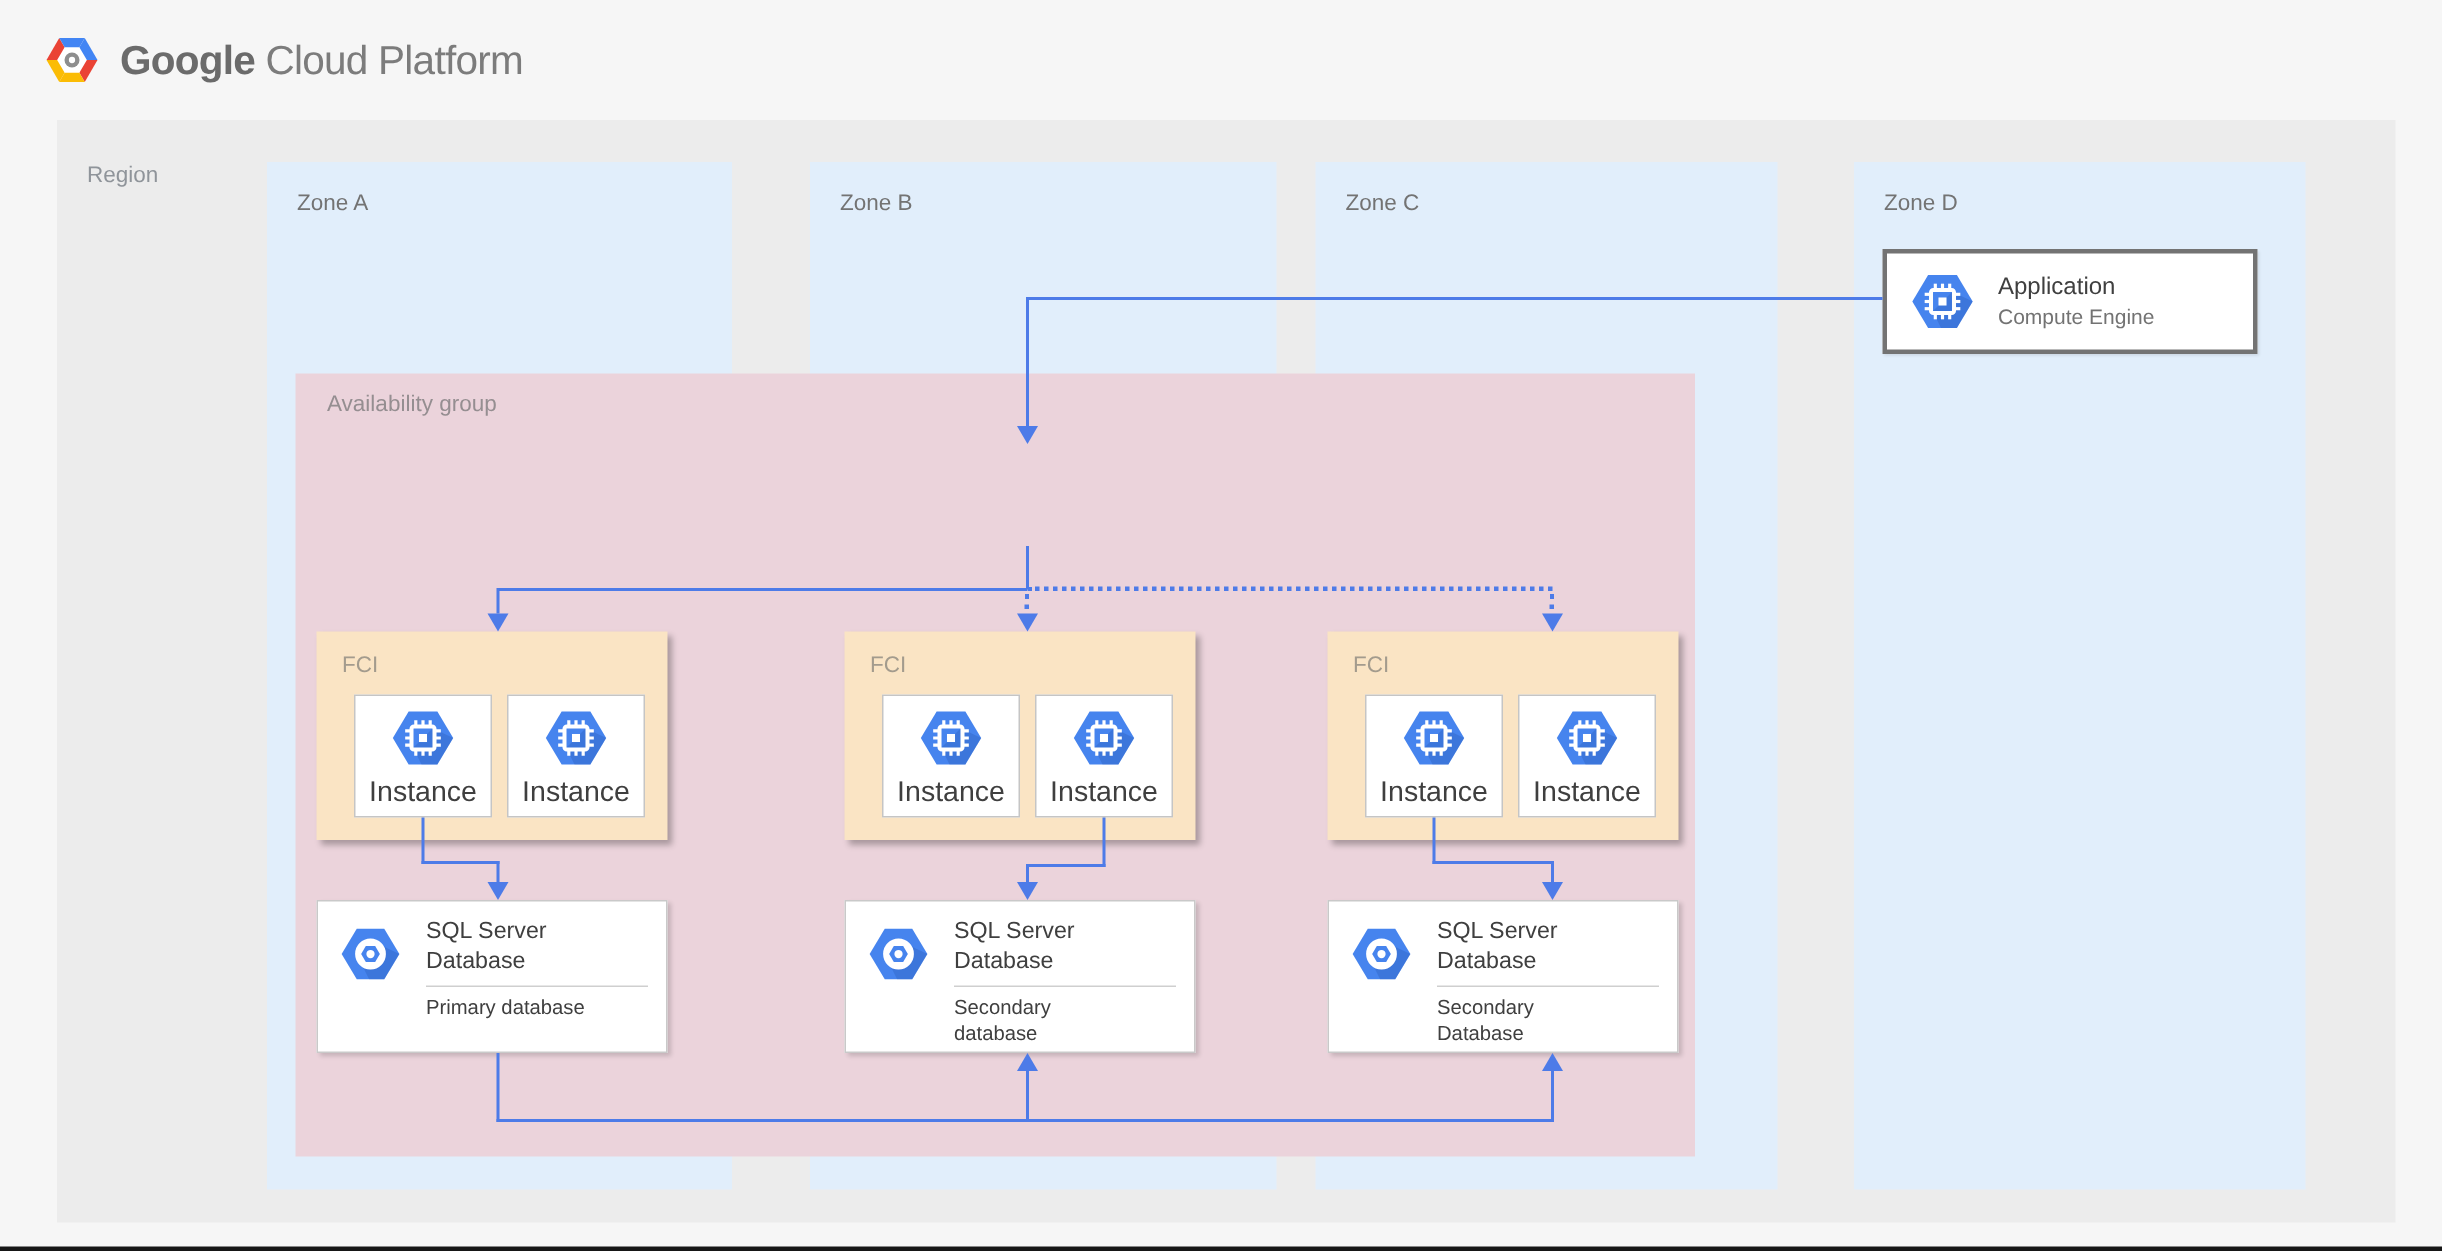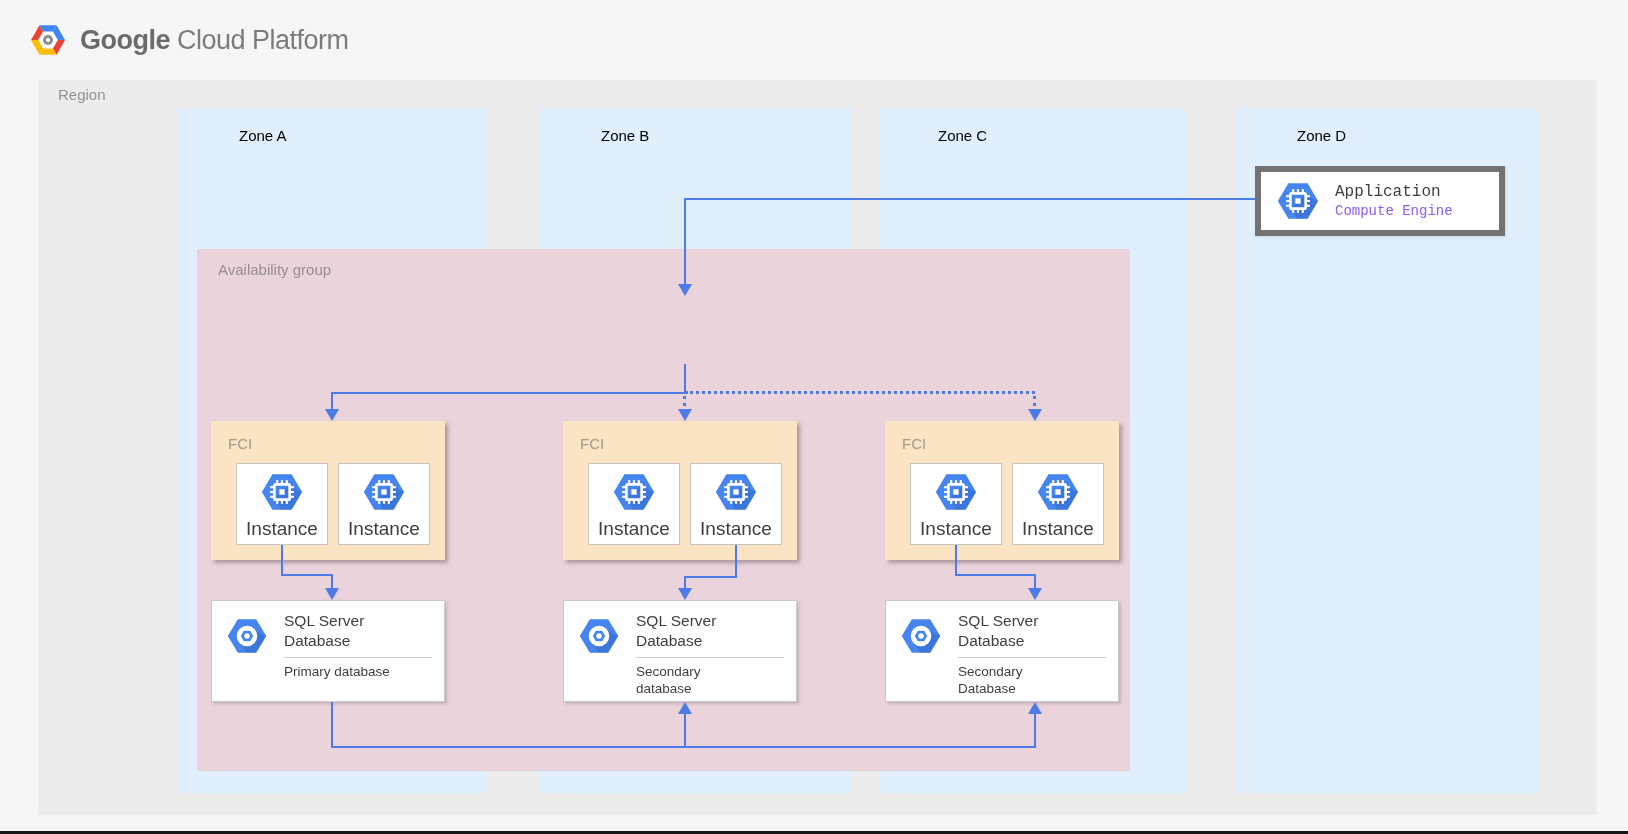--- a/index.html
+++ b/index.html
@@ -9,37 +9,37 @@
 
   
   .logo-row { position:absolute; left:28px; top:20px; display:flex; align-items:center; gap:12px; }
   .logo-text { font-size:27px; letter-spacing:-0.5px; white-space:nowrap; }
   .logo-text .g1 { color:#6b6b6b; font-weight:700; }
   .logo-text .g2 { color:#7c7c7c; font-weight:400; }
 
   
   .region { position:absolute; left:38px; top:80px; width:1559px; height:735px; background:#ececec; }
   .container-label { font-size:15px; color:#8f949a; }
-  .region > .container-label { position:absolute; left:20px; top:6px; }
+  .region > .container-label { position:absolute; left:20px; top:28px; }
   .zone { position:absolute; top:108px; height:685px; background:#e1eefb; }
-  .zone > .container-label { position:absolute; left:20px; top:19px; color:#000000;margin-left:41px; }
+  .zone > .container-label { position:absolute; left:20px; top:19px; color:#737373; }
   .zone-a { left:178px; width:310px; }
   .zone-b { left:540px; width:311px; }
   .zone-c { left:877px; width:308px; }
   .zone-d { left:1236px; width:301px; }
 
   .avail-group { position:absolute; left:197px; top:249px; width:933px; height:522px; background:#ebd3db; }
   .avail-group > .container-label { position:absolute; left:21px; top:12px; color:#958e91; }
 
   
-  .node { position:absolute; background:#fff; border:6px solid #737373; display:flex; align-items:center;font-family:Liberation Mono, monospace; }
+  .node { position:absolute; background:#fff; border:3px solid #737373; display:flex; align-items:center; }
   .app-box { left:1255px; top:166px; width:250px; height:70px; padding-left:14px; gap:14px; box-shadow:1px 1px 2px rgba(0,0,0,.10); }
   .listener-box { left:218px; top:296px; width:898px; height:68px; padding-left:14px; gap:14px; box-shadow:2px 2px 3px rgba(0,0,0,.10); }
   .node-title { font-size:16px; color:#3f3f3f; }
-  .node-sub { font-size:14px; color:#8b5cf6; margin-top:2px;text-align:center; }
+  .node-sub { font-size:14px; color:#737373; margin-top:2px;text-align:center; }
 
   .fci { position:absolute; top:421px; width:234px; height:139px; background:#fae4c4; box-shadow:3px 3px 4px rgba(0,0,0,.28);padding-left:20px; }
   .fci-1 { left:211px; } .fci-2 { left:563px; } .fci-3 { left:885px; }
   .fci > .container-label { position:absolute; left:17px; top:14px; color:#a39b8d; }
   .inst-row { position:absolute; left:25px; top:42px; display:flex; gap:10px; }
   .instance { width:92px; height:82px; background:#fff; border:1px solid #c5c5c5; display:flex; flex-direction:column; align-items:center; justify-content:flex-start; padding-top:5px; }
   .instance .node-title { font-size:19px; margin-top:3px; }
 
   .sql { position:absolute; top:600px; width:234px; height:102px; background:#fff; border:1px solid #c9c9c9; box-shadow:2px 2px 3px rgba(0,0,0,.16); }
   .sql-1 { left:211px; } .sql-2 { left:563px; } .sql-3 { left:885px; }

